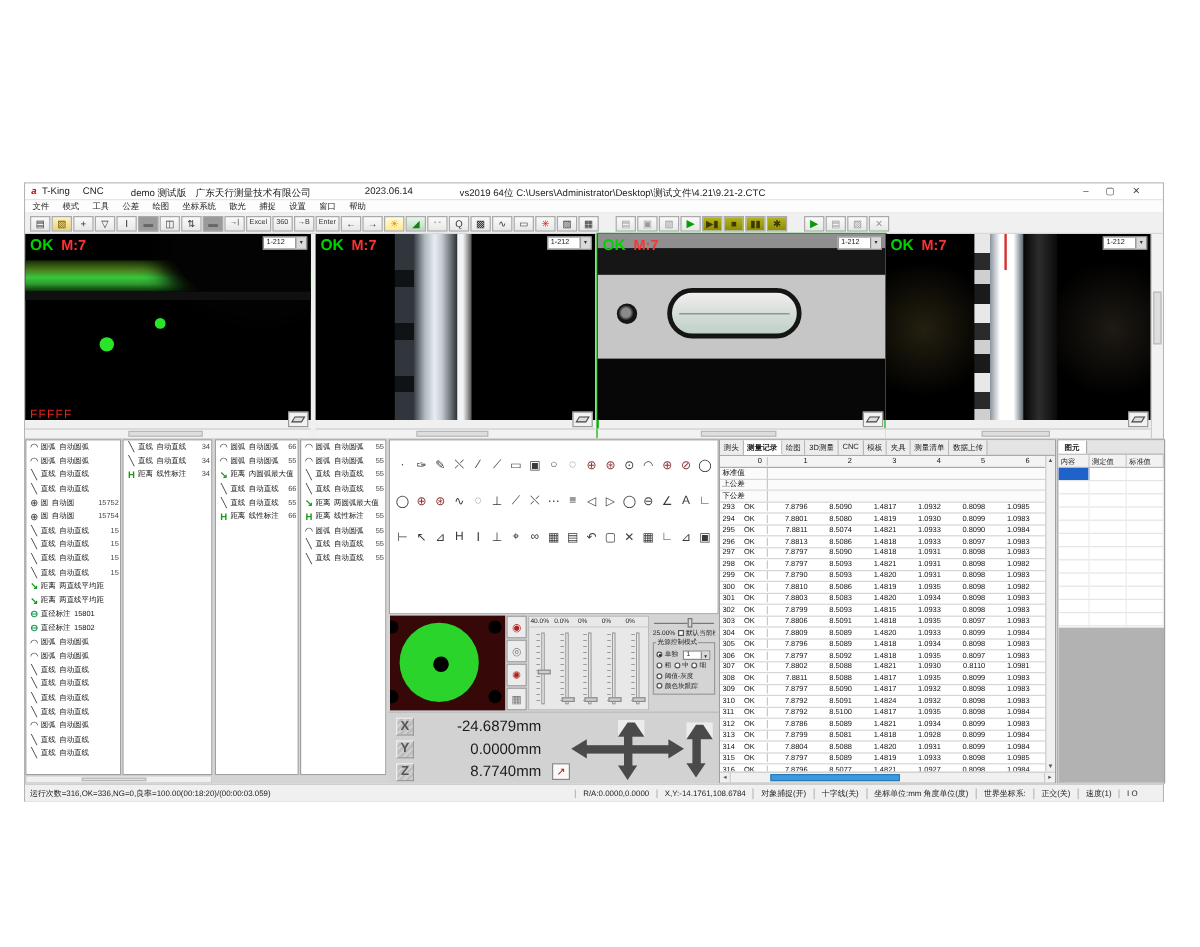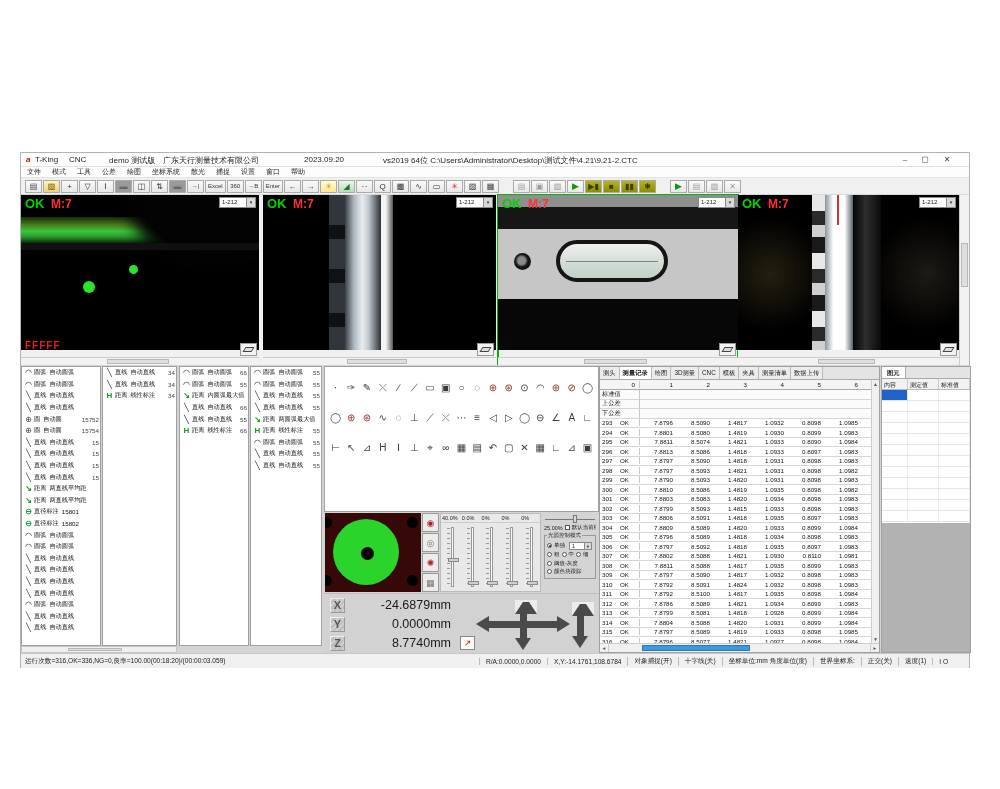--- a/index.html
+++ b/index.html
@@ -28,21 +28,21 @@
 .tb-btn.v-play{color:#0a9a0a;font-size:9px}
 .tb-btn.v-olive{background:linear-gradient(#b5b520,#8d8d00);color:#3a3a00}
 .tb-btn.v-dis{color:#9a9a9a}
 
 .camrow{position:absolute;left:0;top:42px;width:100%;height:170px;background:#f0f0f0}
 .cam{position:absolute;top:0;height:170px;background:#f0f0f0}
 .cam.active{outline:2px solid #00b400;outline-offset:-1px}
 .cam-black{position:absolute;left:0;top:0;right:0;height:155px;background:#000;overflow:hidden}
 .cam-status{position:absolute;left:4px;top:1px;color:#00d400;font-size:13px;font-weight:bold;z-index:9}
 .cam-marker{position:absolute;left:30px;top:2px;color:#ff3232;font-size:12px;font-weight:bold;z-index:9}
-.cam-extra{position:absolute;left:4px;bottom:14px;color:#e22020;font-size:10px;font-weight:bold;letter-spacing:1px;z-index:9}
+.cam-extra{position:absolute;left:4px;bottom:14px;color:#e22020;font-size:10px;font-weight:normal;letter-spacing:1px;z-index:9}
 .cam-combo{position:absolute;top:2px;right:3px;width:37px;height:11px;background:#fff;border:1px solid #8a8a8a;display:flex;z-index:10}
 .cc-val{flex:1;font-size:6px;padding:1px 0 0 2px;color:#222}
 .cc-dd{width:9px;background:#d9d9d9;border-left:1px solid #8a8a8a;text-align:center;font-size:5px;color:#333;line-height:9px}
 .cam-pan{position:absolute;right:2px;bottom:9px;width:17px;height:13px;background:#f2f2f2;border:1px solid #999;display:flex;align-items:center;justify-content:center;z-index:9}
 .pg{width:9px;height:5px;border:1px solid #444;background:#ddd;transform:skewX(-32deg)}
 .cam-hscroll{position:absolute;left:0;bottom:0;width:100%;height:8px;background:#f2f2f2;border-top:1px solid #ccc}
 .hth{position:absolute;left:36%;width:26%;top:1px;bottom:1px;background:#dedede;border:1px solid #b8b8b8}
 .cam-vscroll{position:absolute;right:0;top:0;width:10px;height:170px;background:#f2f2f2;border-left:1px solid #ccc}
 .vth{position:absolute;left:1px;right:1px;top:28%;height:26%;background:#dedede;border:1px solid #b8b8b8}
 
@@ -177,21 +177,21 @@
 
 <div class="canvas">
   <div class="app">
 
     <div class="titlebar">
       <span class="tb-logo">a</span>
       <span class="t-app">T-King</span>
       <span class="t-cnc">CNC</span>
       <span class="t-demo">demo 测试版</span>
       <span class="t-comp">广东天行测量技术有限公司</span>
-      <span class="t-date">2023.09.20</span>
+      <span class="t-date">2023.06.14</span>
       <span class="t-path">vs2019 64位  C:\Users\Administrator\Desktop\测试文件\4.21\9.21-2.CTC</span>
       <span class="wc wc-min">–</span>
       <span class="wc wc-max">▢</span>
       <span class="wc wc-close">✕</span>
     </div>
 
     <div class="menubar" id="menubar">
         <span class="menu-item">文件</span>
         <span class="menu-item">模式</span>
         <span class="menu-item">工具</span>

